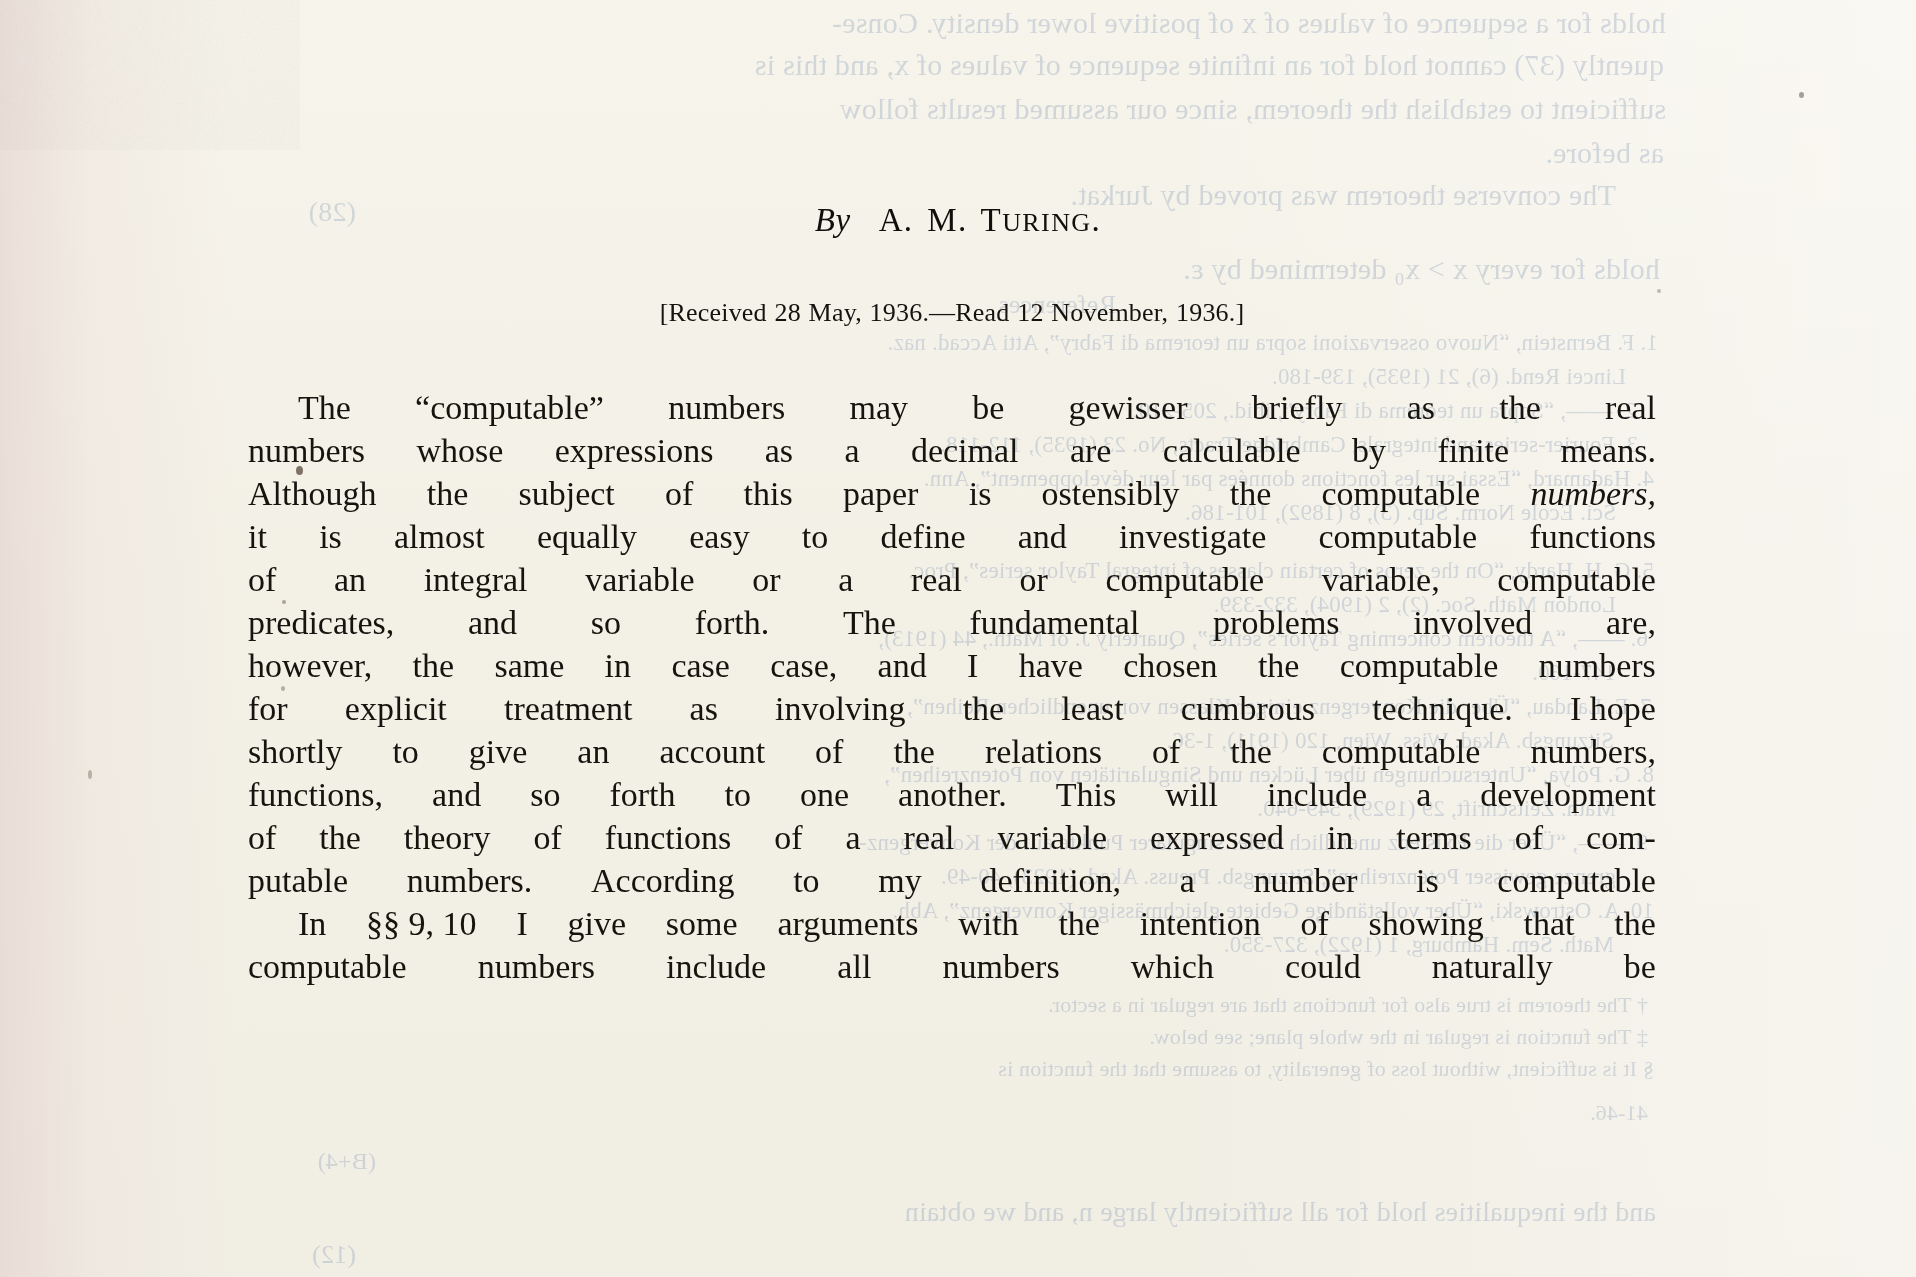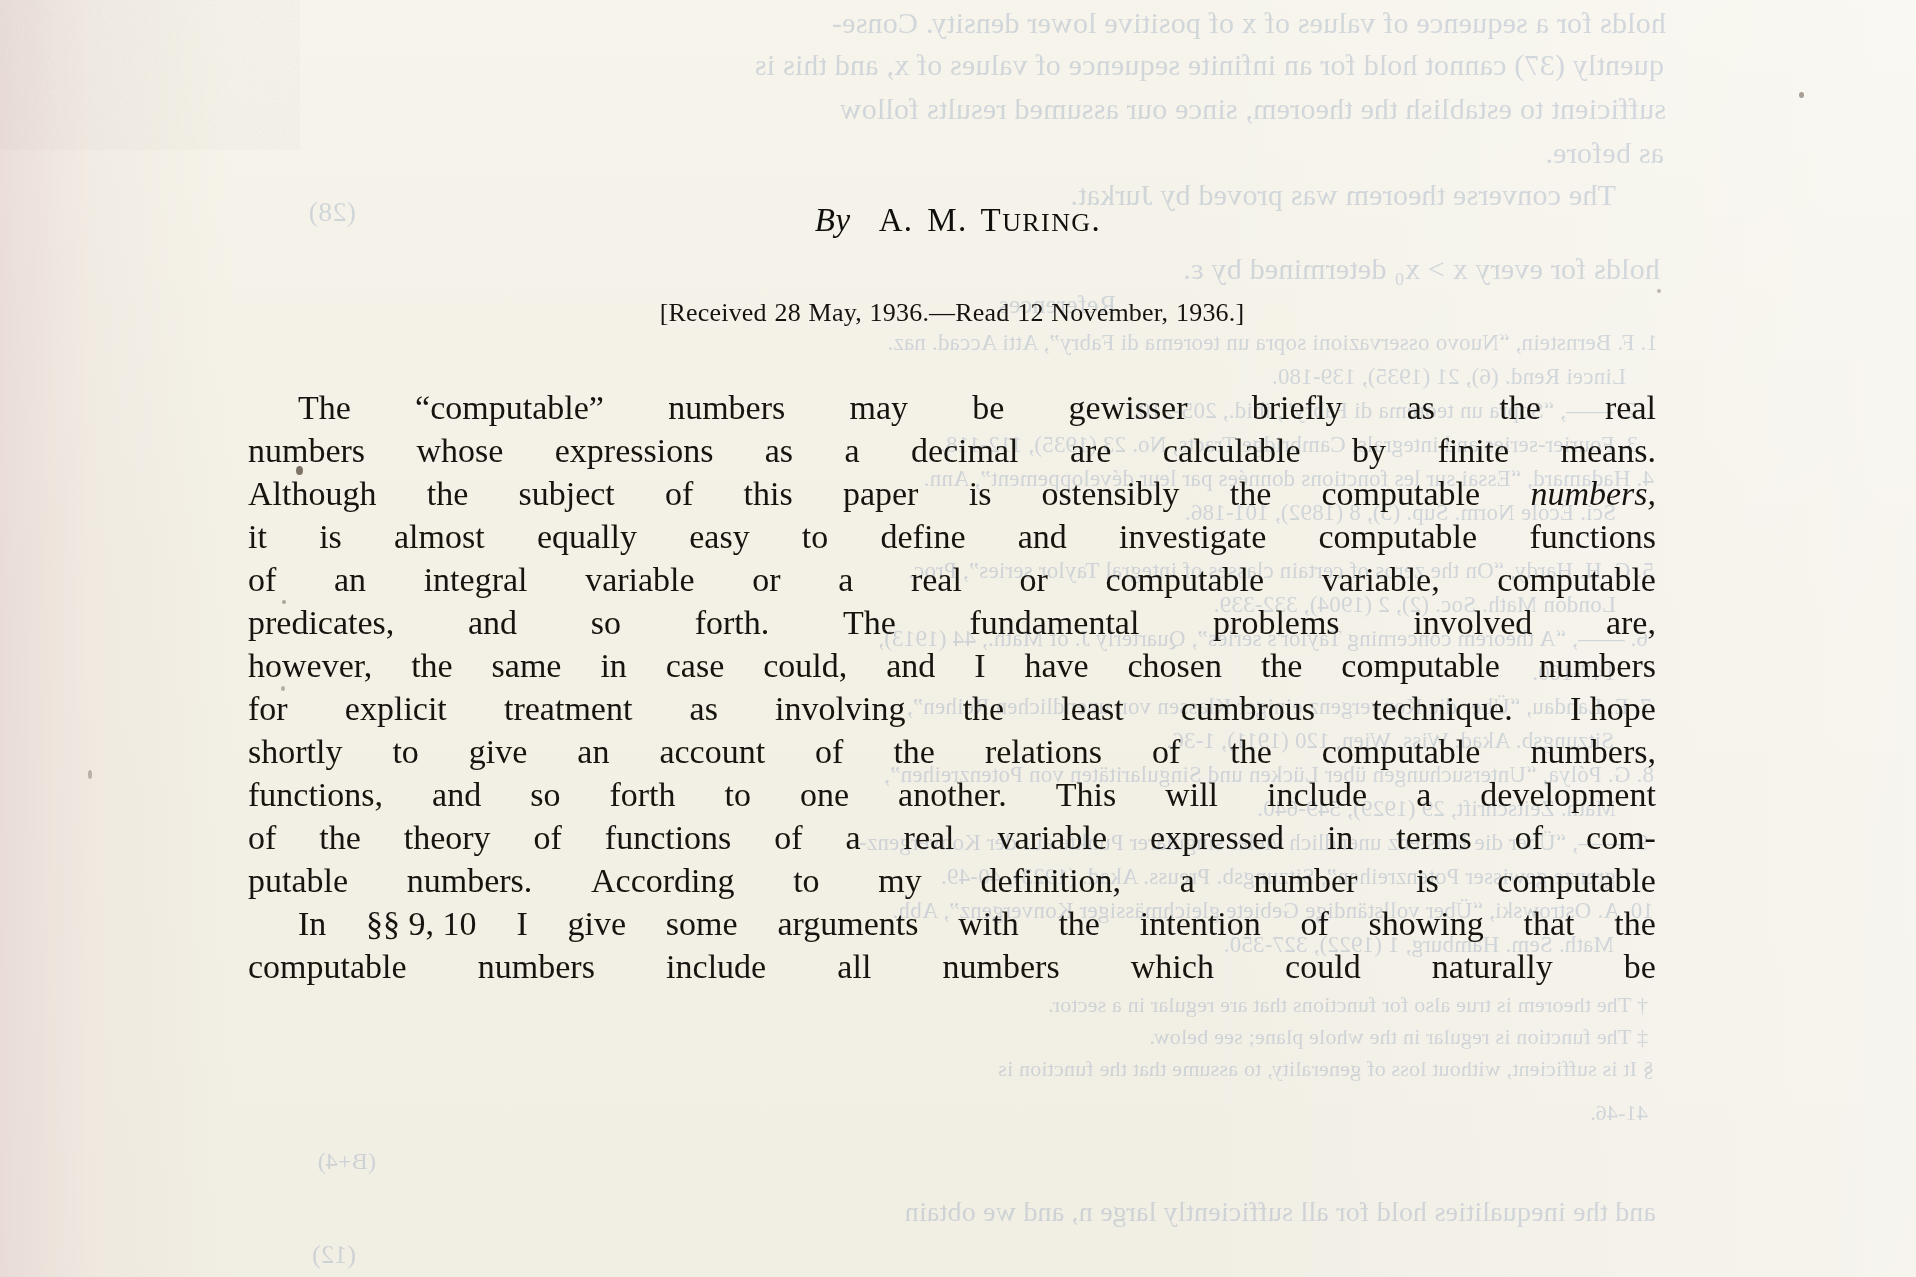--- a/index.html
+++ b/index.html
@@ -295,21 +295,21 @@
           <span>problems</span>
           <span>involved</span>
           <span>are,</span>
         </div>
         <div class="ln j">
           <span>however,</span>
           <span>the</span>
           <span>same</span>
           <span>in</span>
           <span>case</span>
-          <span>could,</span>
+          <span>case,</span>
           <span>and</span>
           <span>I</span>
           <span>have</span>
           <span>chosen</span>
           <span>the</span>
           <span>computable</span>
           <span>numbers</span>
         </div>
         <div class="ln j">
           <span>for</span>

